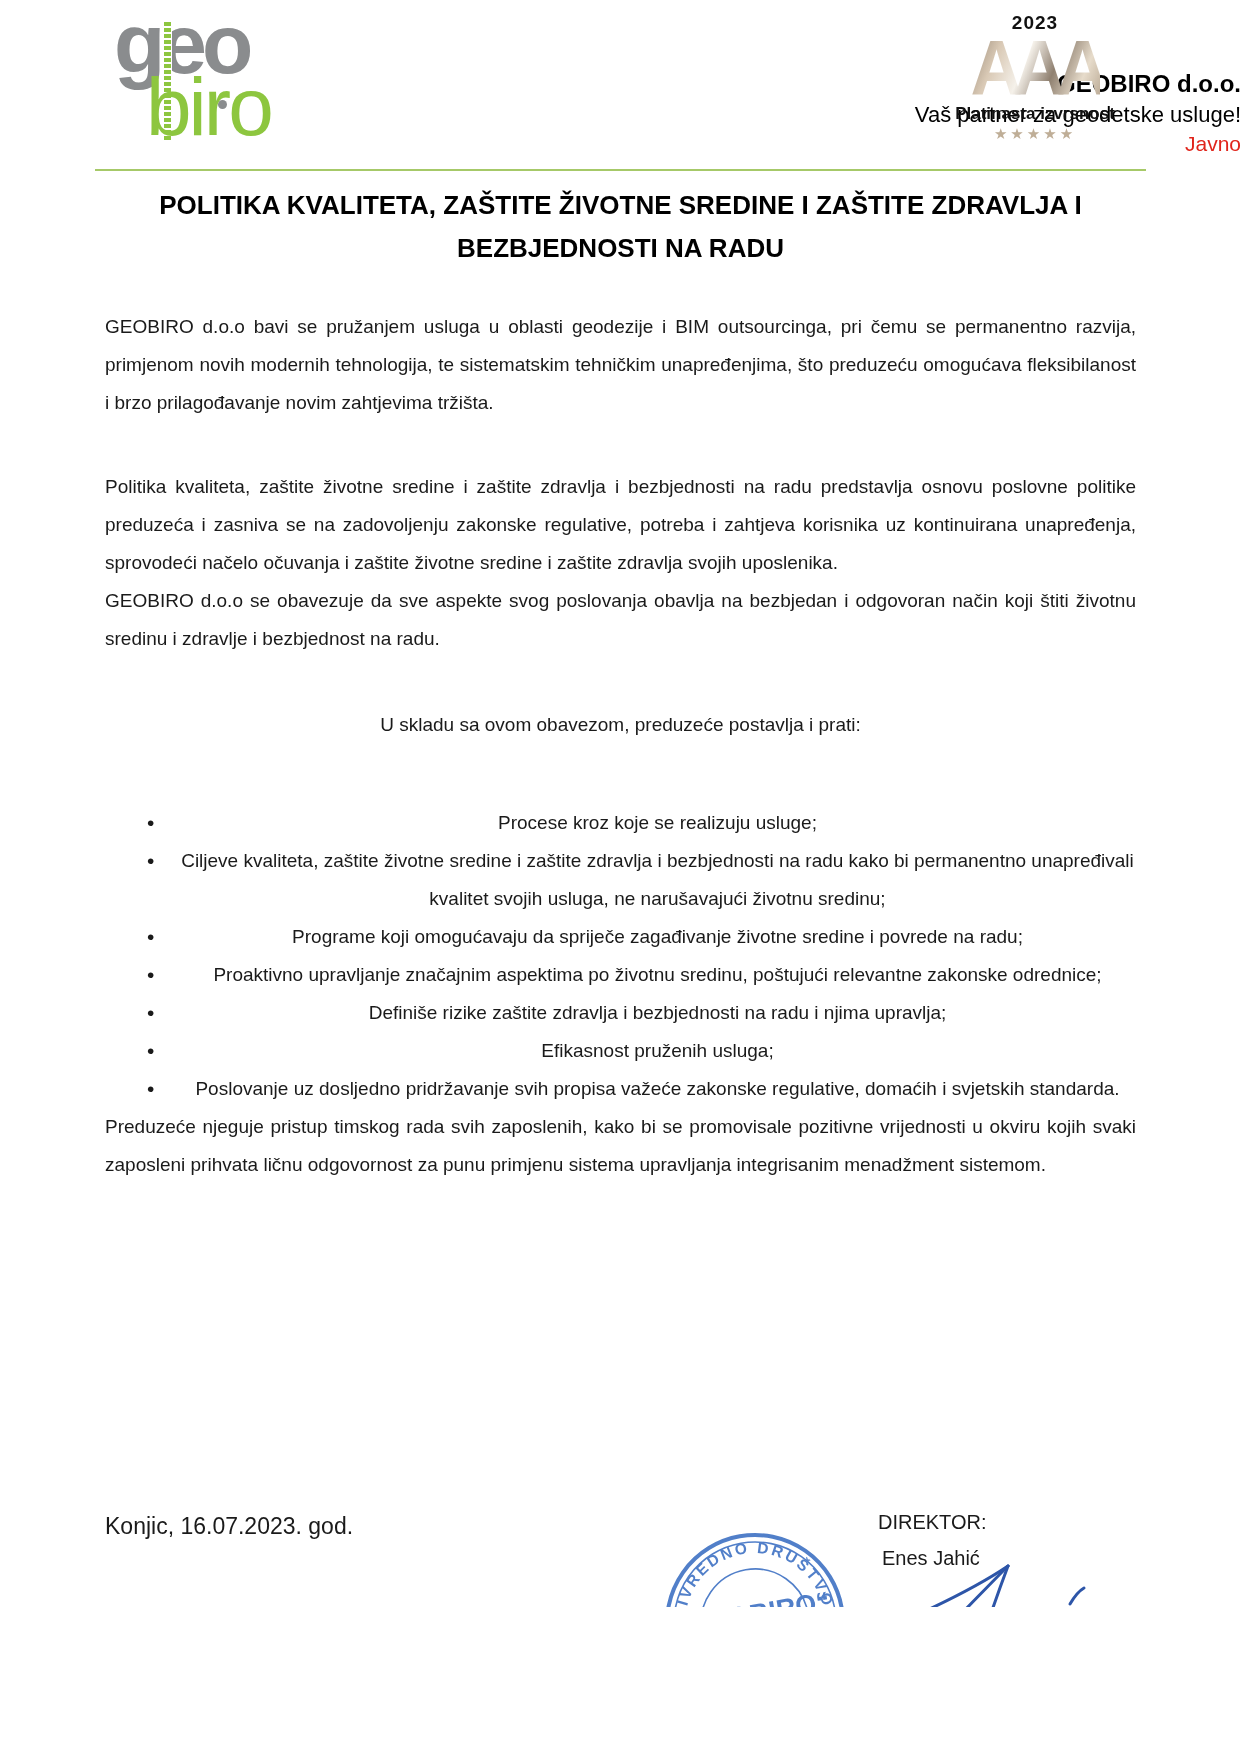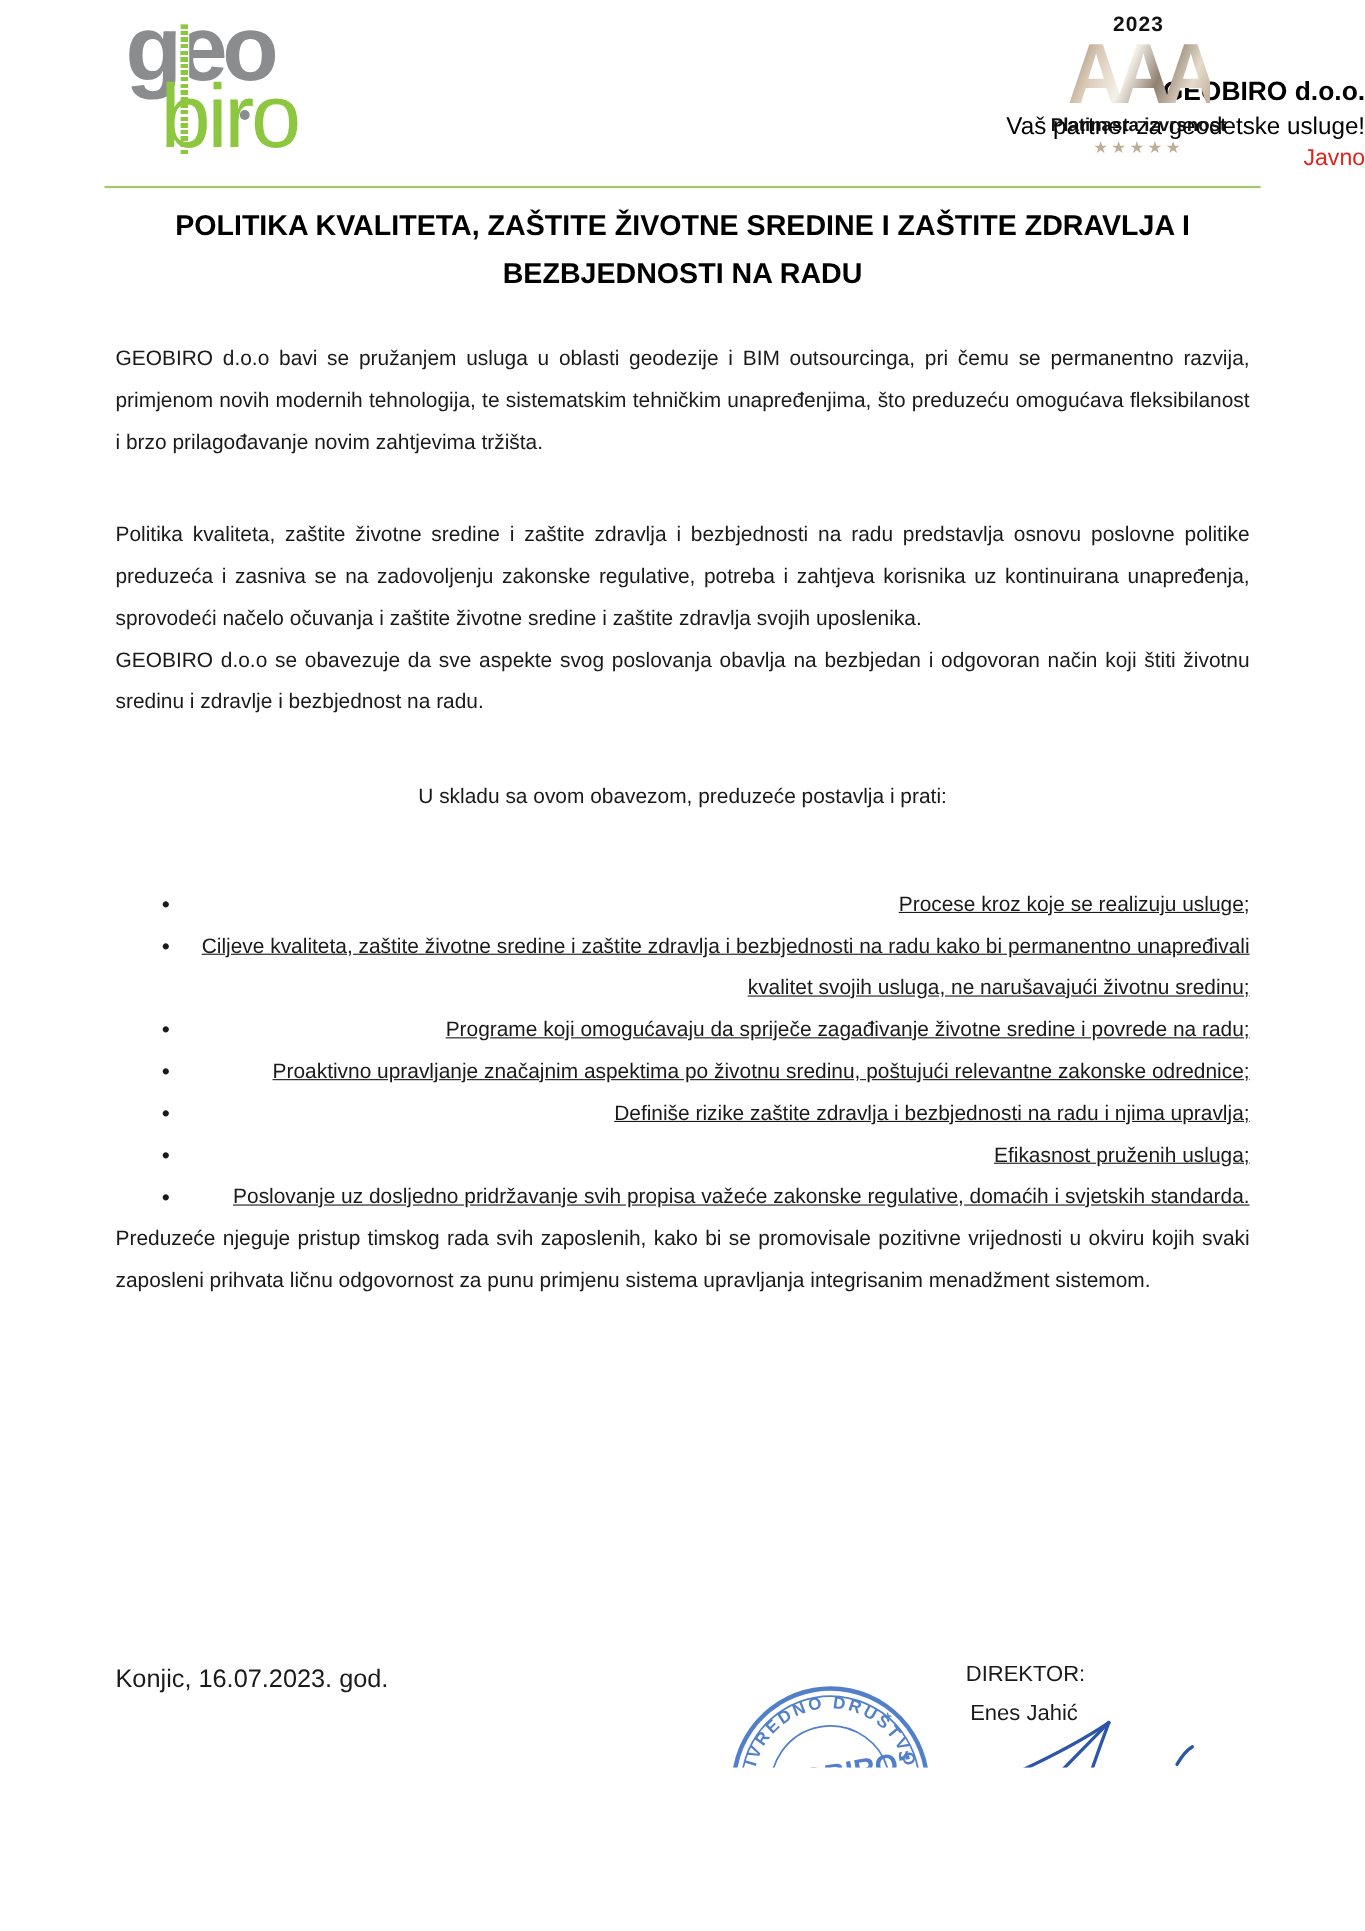--- a/index.html
+++ b/index.html
@@ -42,21 +42,21 @@
   .title {
     position:absolute; left:105px; width:1031px; top:184px; text-align:center;
     font-size:26px; font-weight:700; line-height:43px; color:#000;
   }
   
   .content { position:absolute; left:105px; width:1031px; top:308px; font-size:19px; line-height:38px; color:#1a1a1a; }
   .content p { margin:0; text-align:justify; }
   .main-paras p:first-child { margin-bottom:46px; }
   .commitment { margin-top:48px; text-align:center; font-size:19px; }
   ul.bullets { margin:60px 0 0 40px; padding:0; list-style:none; }
-  ul.bullets li { position:relative; padding-left:34px; line-height:38px; text-align:right;text-decoration:underline; }
+  ul.bullets li { position:relative; padding-left:34px; line-height:38px; text-align:center; }
   ul.bullets li::before { content:"•"; position:absolute; left:2px; top:0; font-size:21px; }
   .closing { margin-top:65px; }
   
   .place-date { position:absolute; left:105px; top:1513px; font-size:23px; }
   .director-block { position:absolute; left:878px; top:1511px; font-size:20px; line-height:1.1; }
   .director-block .name { margin-top:14px; padding-left:4px; }
   .doc-code { position:absolute; left:117px; top:1606px; font-size:16px; font-weight:700; }
   .stamp { position:absolute; left:663px; top:1531px; width:184px; height:184px; transform:rotate(-10deg); opacity:0.88; }
   .signature { position:absolute; left:812px; top:1552px; width:290px; height:175px; }
 </style>

